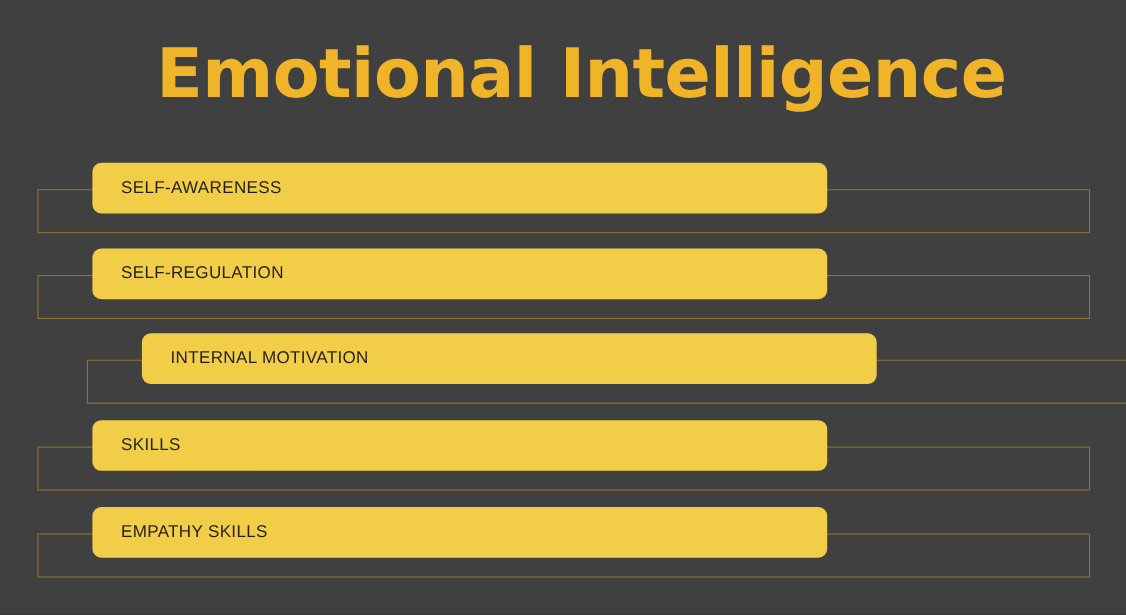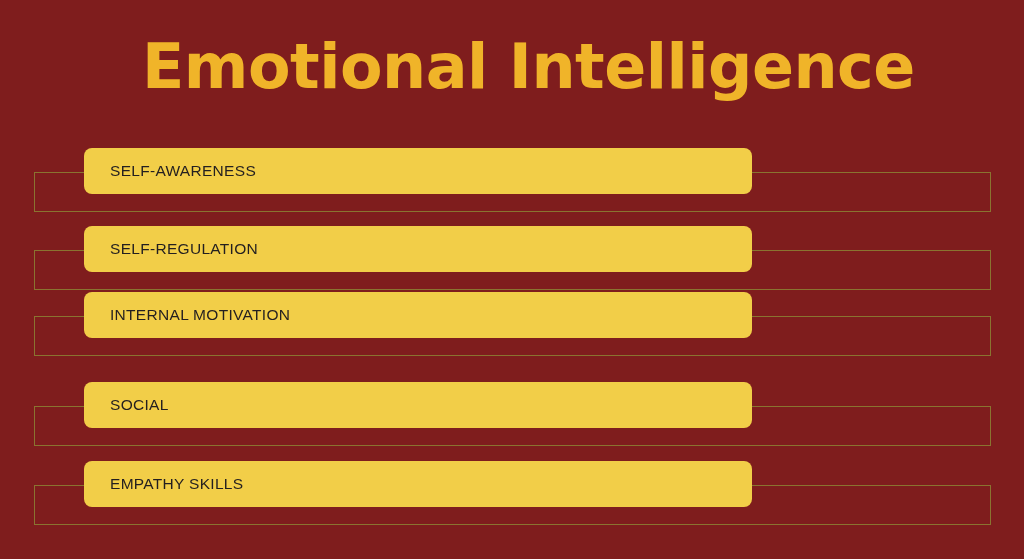--- a/index.html
+++ b/index.html
@@ -8,21 +8,21 @@
     padding: 0;
     background: #000000;
   }
   body {
     font-family: "Liberation Sans", sans-serif;
   }
   #slide {
     position: relative;
     width: 1024px;
     height: 559px;
-    background: #7f1d1d;
+    background: #404040;
     overflow: hidden;
   }
 
   
   #title {
     position: absolute;
     left: 142px;
     top: 27px;
     width: 760px;
     height: 80px;
@@ -96,31 +96,31 @@
     </div>
   </div>
 
   <div class="row" style="top:226px;">
     <div class="row-outline"></div>
     <div class="row-bar">
       <span class="row-label bold">SELF-REGULATION</span>
     </div>
   </div>
 
-  <div class="row" style="top:292px;">
+  <div class="row" style="top:303px;margin-left:45px;">
     <div class="row-outline"></div>
     <div class="row-bar">
       <span class="row-label">INTERNAL MOTIVATION</span>
     </div>
   </div>
 
   <div class="row" style="top:382px;">
     <div class="row-outline"></div>
     <div class="row-bar">
-      <span class="row-label">SOCIAL</span>
+      <span class="row-label">SKILLS</span>
     </div>
   </div>
 
   <div class="row" style="top:461px;">
     <div class="row-outline"></div>
     <div class="row-bar">
       <span class="row-label">EMPATHY SKILLS</span>
     </div>
   </div>
 

